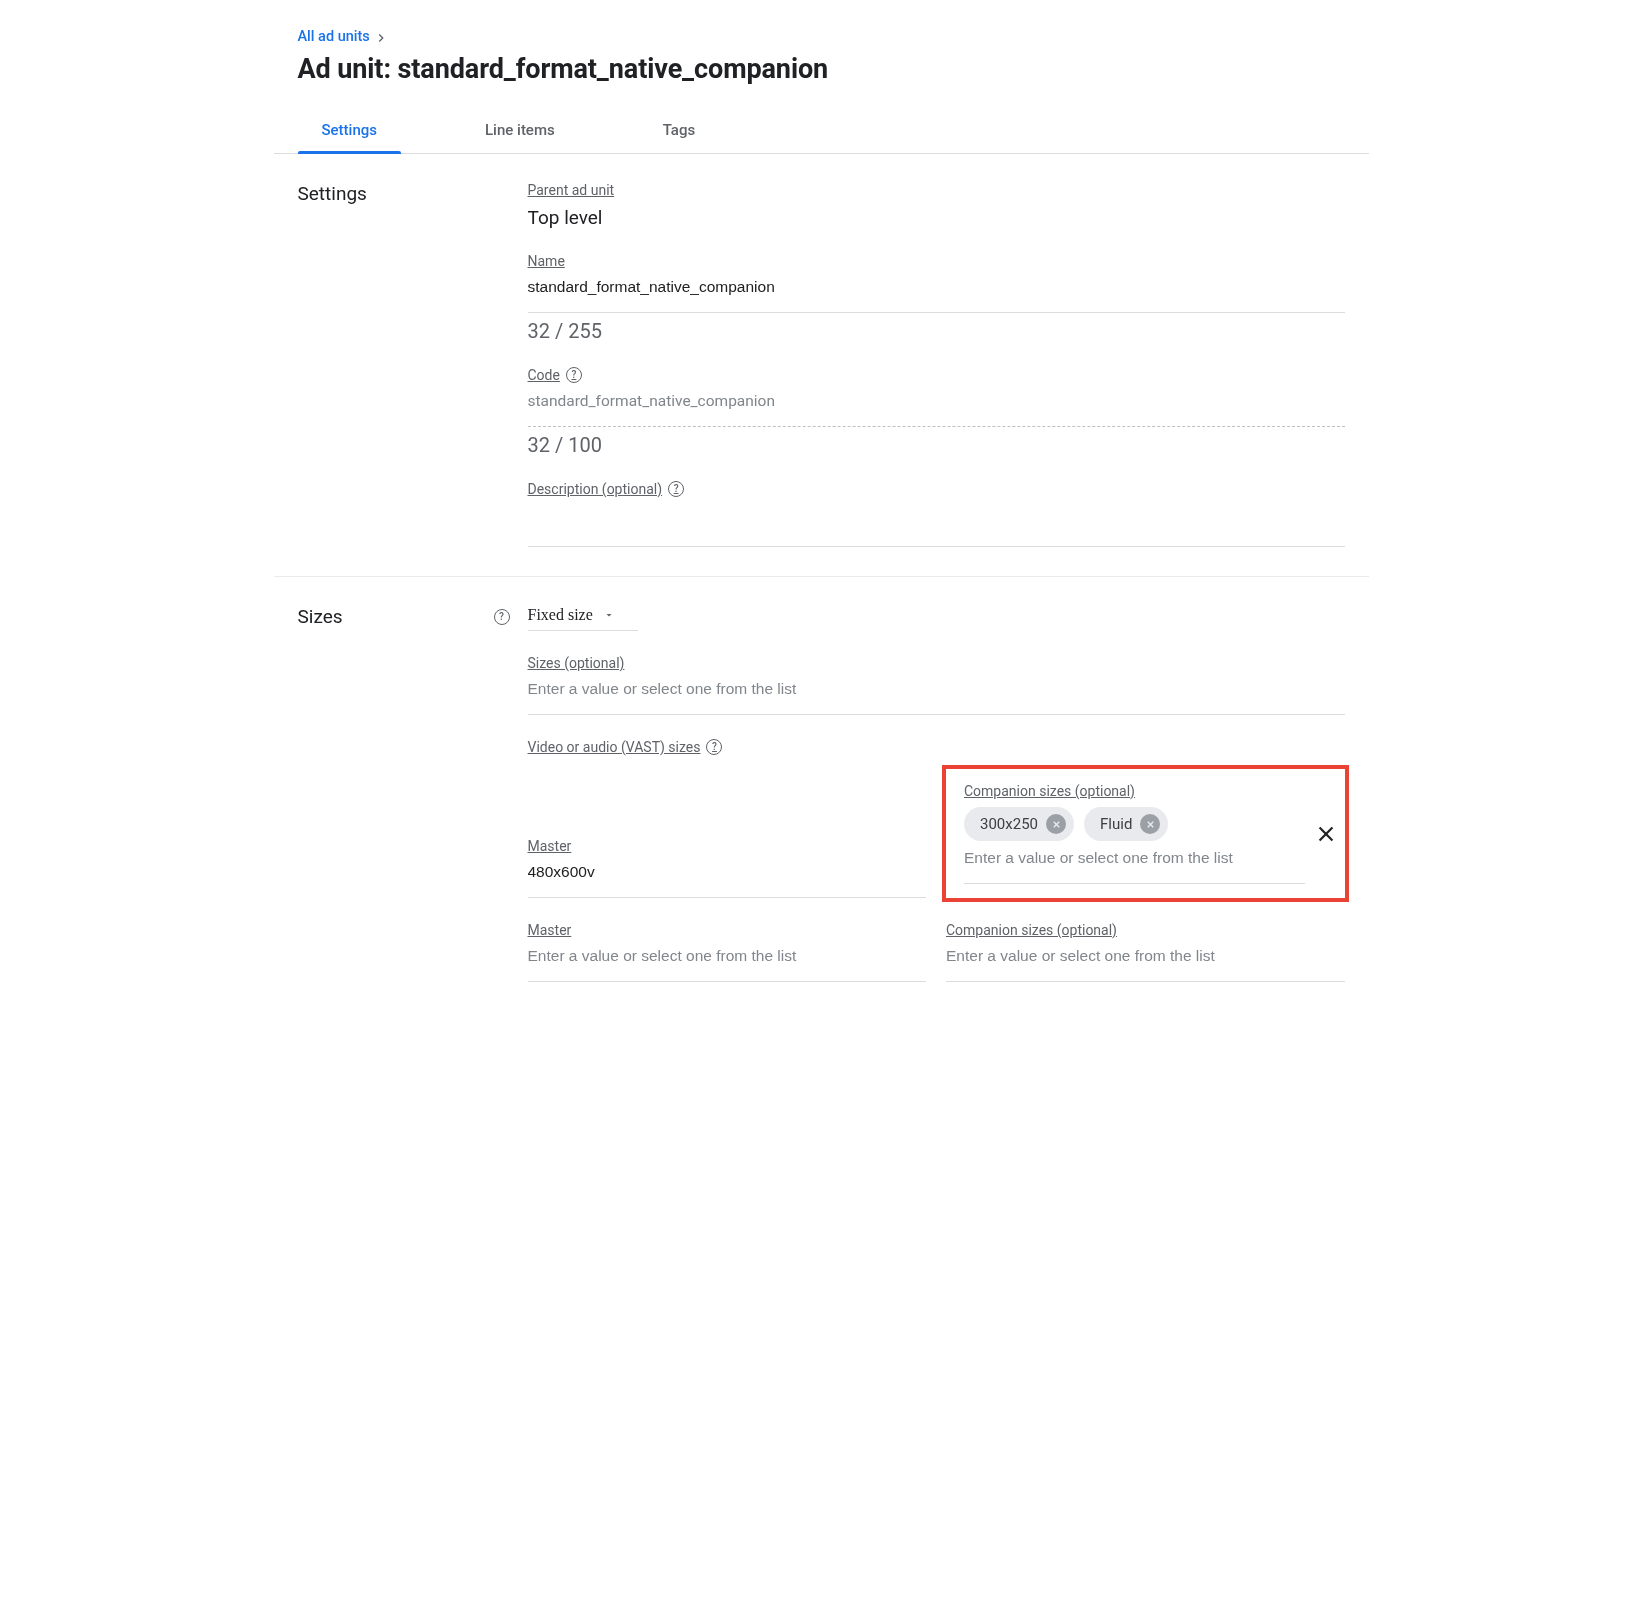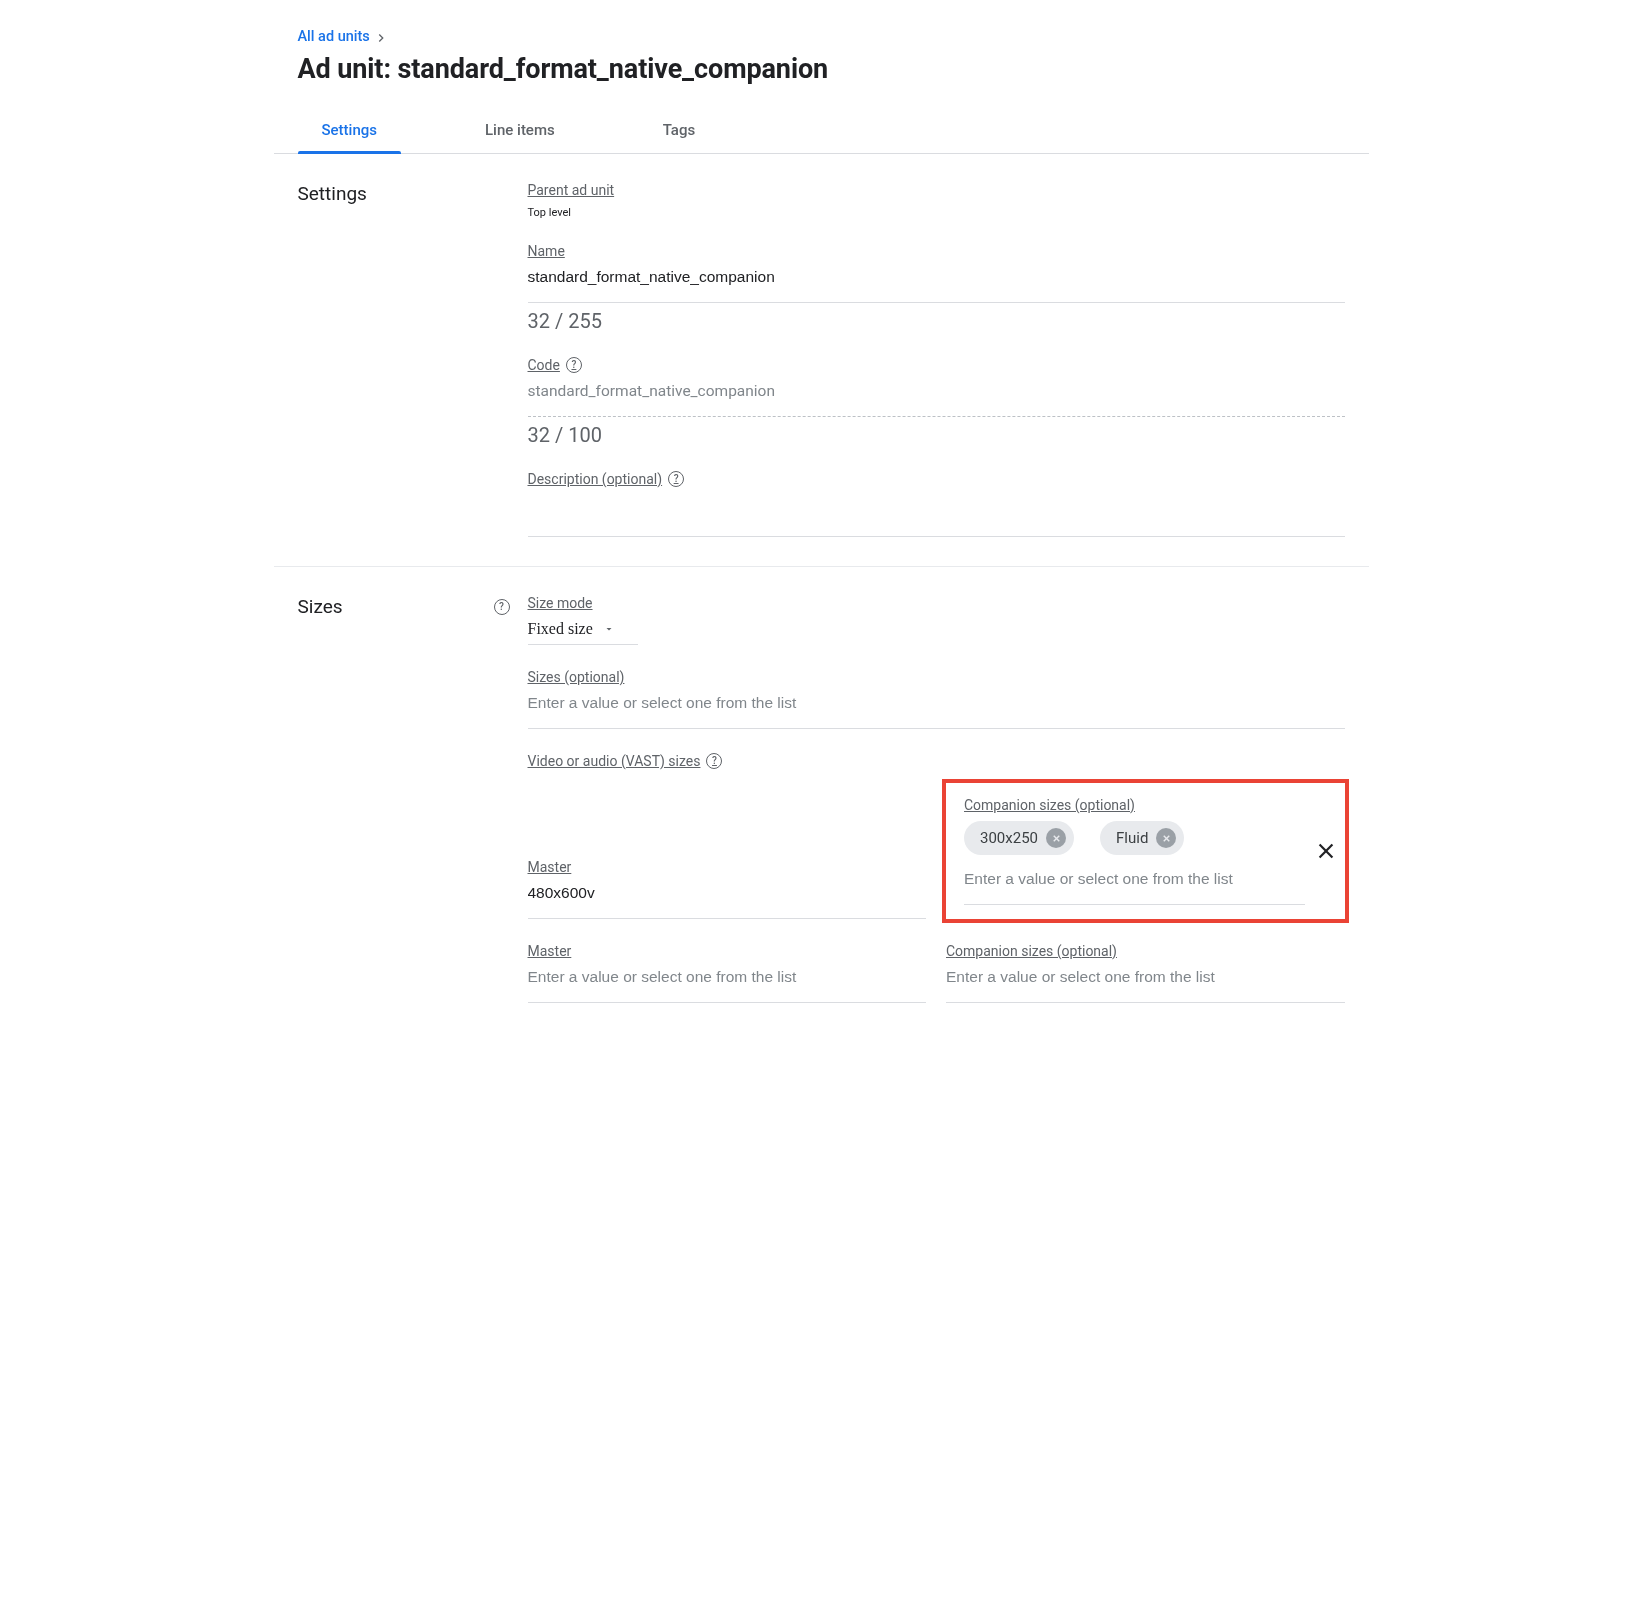--- a/index.html
+++ b/index.html
@@ -100,21 +100,21 @@
   .field-label {
     font-size: 14px;
     color: #5f6368;
     margin-bottom: 8px;
     display: flex;
     align-items: center;
     gap: 6px;
     text-decoration: underline;
   }
   .field-value {
-    font-size: 11px;
+    font-size: 19px;
     color: #202124;
   }
   .text-input-row {
     border-bottom: 1px solid #dadce0;
     padding-bottom: 16px;
   }
   .text-input-row.dashed {
     border-bottom: 1px dashed #bdc1c6;
   }
   .text-input-row input {
@@ -172,22 +172,22 @@
     border: 4px solid #ea4335;
     padding: 14px 8px 14px 18px;
     margin: -4px -4px -4px -4px;
     display: flex;
     align-items: center;
     gap: 10px;
   }
   .highlight-inner { flex: 1; }
   .chips {
     display: flex;
-    gap: 26px;
-    margin: 6px 0 14px 0;
+    gap: 10px;
+    margin: 6px 0 7px 0;
     align-items: flex-end;
   }
   .chip {
     display: inline-flex;
     align-items: center;
     gap: 8px;
     background: #e8eaed;
     border-radius: 20px;
     padding: 7px 8px 7px 16px;
     font-size: 15px;
@@ -277,21 +277,20 @@
   </div>
 
   <div class="section">
     <div class="section-label">
       <span>Sizes</span>
       <span class="help help-icon">?</span>
     </div>
     <div class="section-body">
 
       <div class="field">
-        <div class="field-label">Size mode</div>
         <div class="select-row">
           <span>Fixed size</span>
           <span class="caret">
             <svg width="12" height="12" viewBox="0 0 24 24" fill="#5f6368">
                 <path d="M7 10l5 5 5-5z"></path>
               </svg>
           </span>
         </div>
       </div>
 

